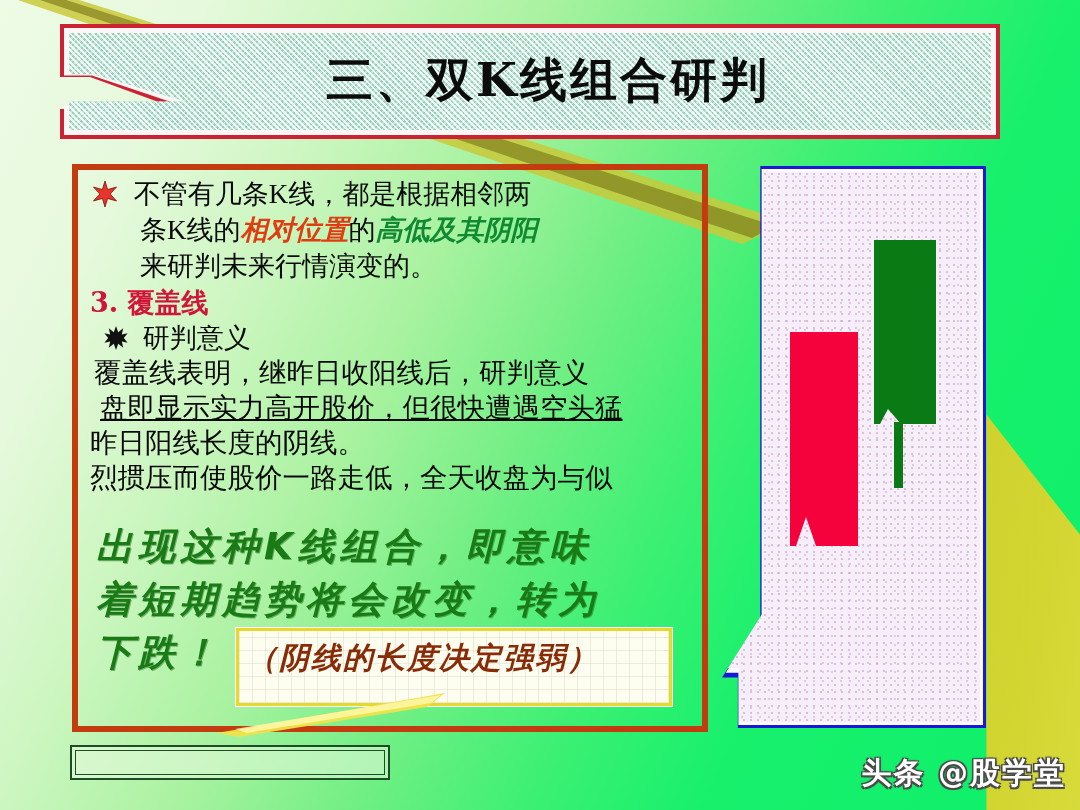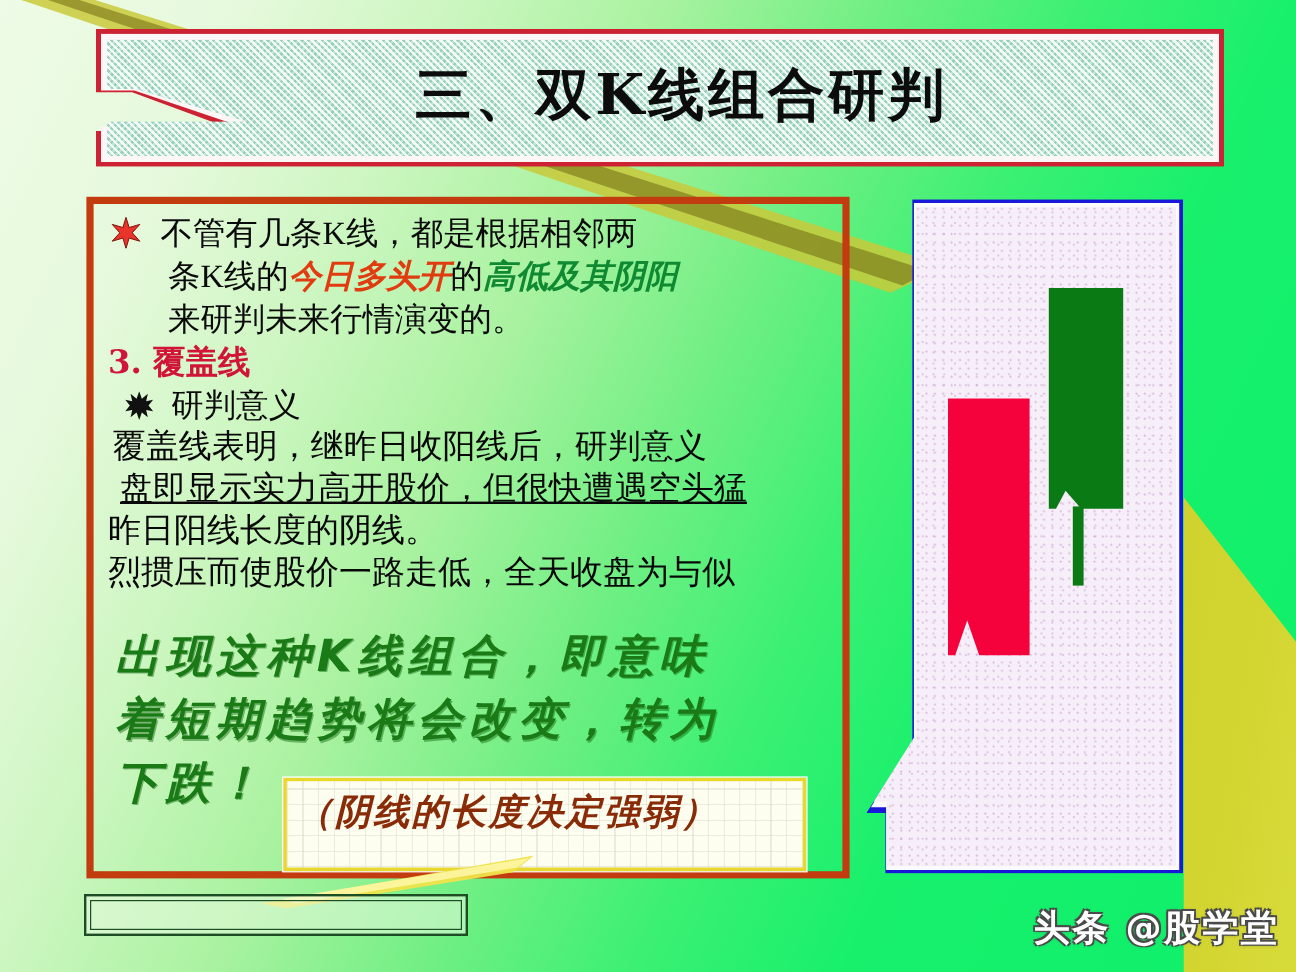--- a/index.html
+++ b/index.html
@@ -31,21 +31,21 @@
     opacity:.95;
   }
   .bg-diag-line{
     position:absolute;left:0;top:-6px;width:790px;height:250px;
     pointer-events:none;
   }
   .bg-diag-line svg{display:block;}
 
   
   .title-wrap{
-    position:absolute;left:80px;top:24px;width:940px;height:115px;
+    position:absolute;left:60px;top:24px;width:940px;height:115px;
   }
   .title-outer{
     position:absolute;inset:0;
     background:#cc2233;
     clip-path:polygon(0 0, 100% 0, 100% 100%, 0 100%, 0 74%, 12.5% 74%, 3.2% 46%, 0 46%);
   }
   .title-inner{
     position:absolute;left:4px;top:4px;right:4px;bottom:4px;
     background:#fdf6f6;
     clip-path:polygon(0 0, 100% 0, 100% 100%, 0 100%, 0 72.5%, 12.6% 72.5%, 3.0% 44.3%, 0 44.3%);
@@ -104,21 +104,21 @@
     font-family:"DejaVu Sans","Liberation Sans",sans-serif;
     color:#1a7a16;font-weight:bold;font-style:italic;
     font-size:37px;line-height:53px;letter-spacing:5px;
     text-shadow:1px 1px 0 rgba(20,100,18,.45);
     white-space:nowrap;
   }
   .hand-row{display:flex;align-items:flex-start;}
 
   
   .note-box{
-    position:relative;margin-left:14px;margin-top:22px;
+    position:relative;margin-left:14px;margin-top:2px;
     width:436px;height:78px;
     background:
       repeating-linear-gradient(0deg,rgba(215,215,195,.45) 0 1px,rgba(255,255,255,0) 1px 13px),
       repeating-linear-gradient(90deg,rgba(215,215,195,.45) 0 1px,rgba(255,255,255,0) 1px 13px),
       #fdfdf0;
     border:3px solid #e8d82e;
     outline:1px solid #fff;
     box-sizing:border-box;
     overflow:visible;
   }
@@ -227,21 +227,21 @@
       <div class="line p1">
         <span class="star6">
           <svg width="26" height="26" viewBox="0 0 26 26">
             <polygon points="13,0 15.6,8.6 24.5,6.0 18.2,13 24.5,20.0 15.6,17.4 13,26 10.4,17.4 1.5,20.0 7.8,13 1.5,6.0 10.4,8.6" fill="#e8342a" stroke="#7a1008" stroke-width="0.8"></polygon>
           </svg>
         </span>
         <span>不管有几条K线，都是根据相邻两</span>
       </div>
 
       <div class="line indent">
-        <span>条K线的</span><span class="em-red">今日多头开</span><span>的</span><span class="em-green">高低及其阴阳</span>
+        <span>条K线的</span><span class="em-red">相对位置</span><span>的</span><span class="em-green">高低及其阴阳</span>
       </div>
 
       <div class="line indent">
         <span>来研判未来行情演变的。</span>
       </div>
 
       <div class="head-red">3. 覆盖线</div>
 
       <div class="line" style="padding-left:16px;line-height:34px;">
         <span class="starburst">

